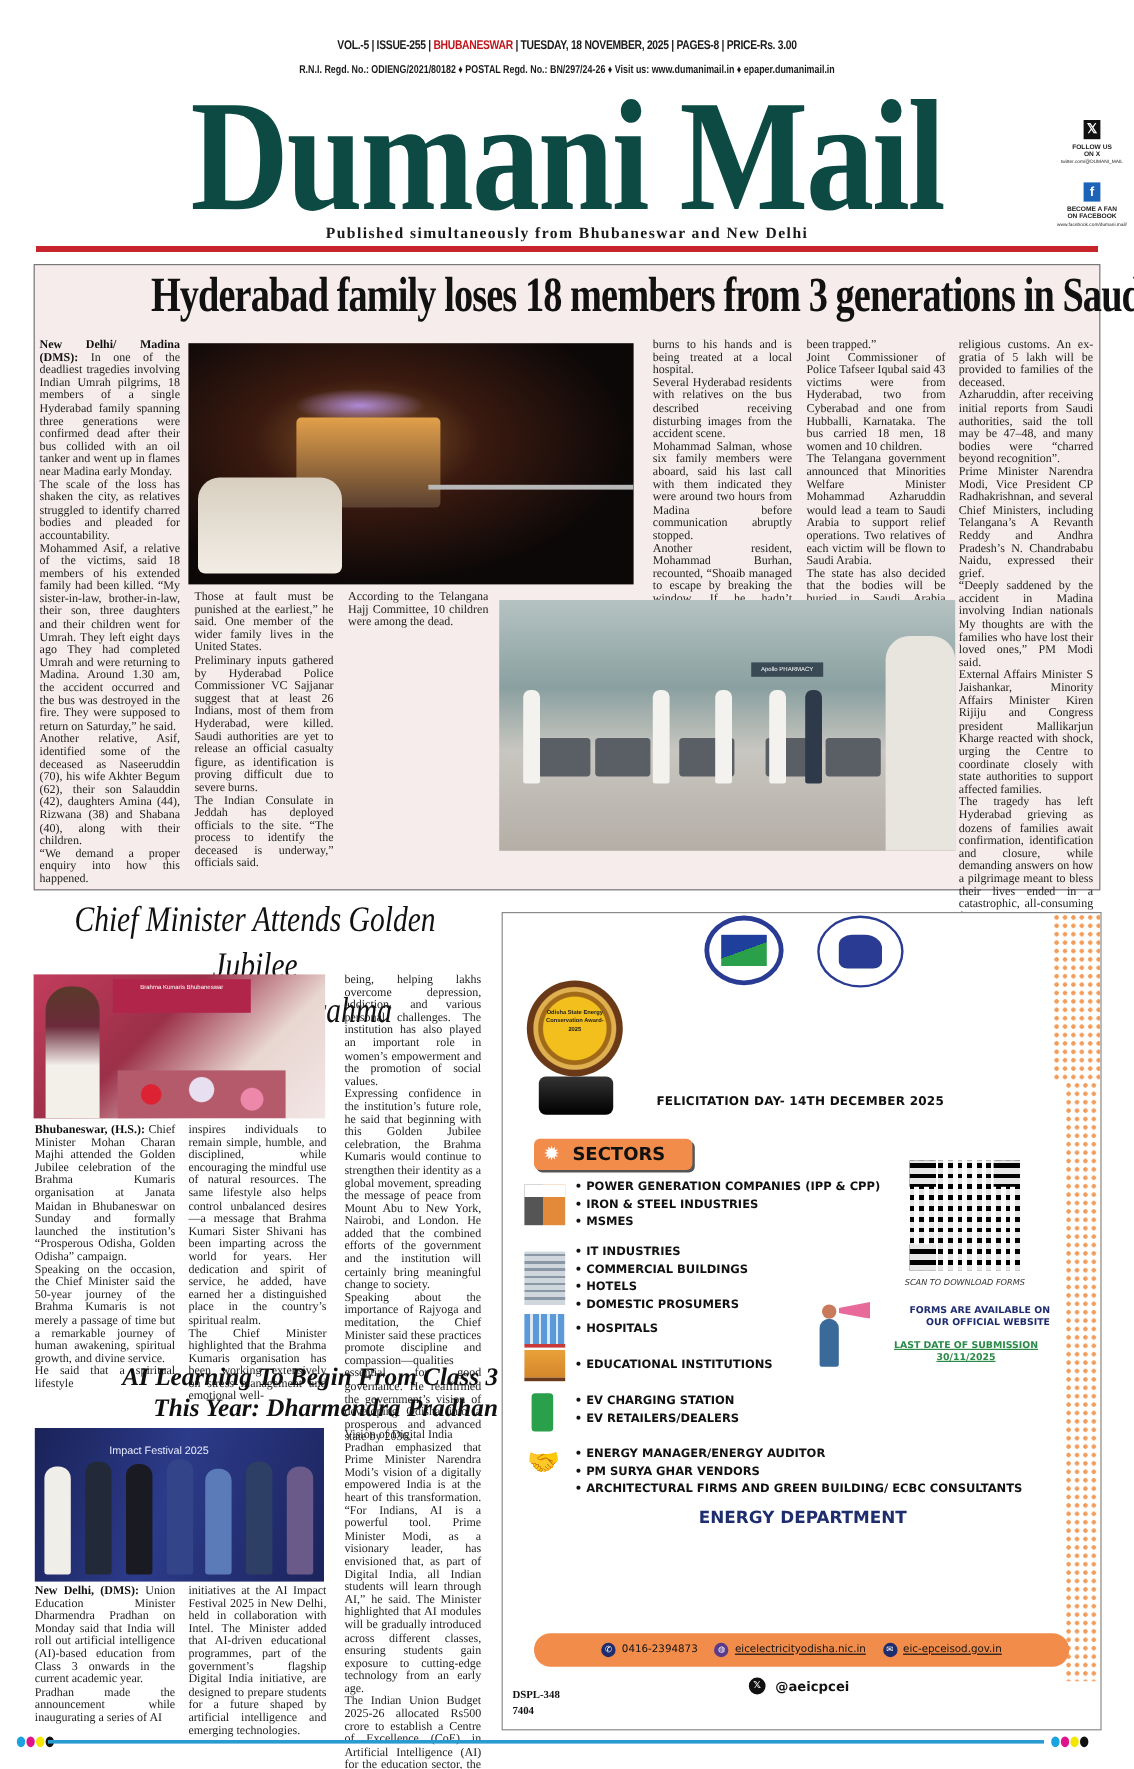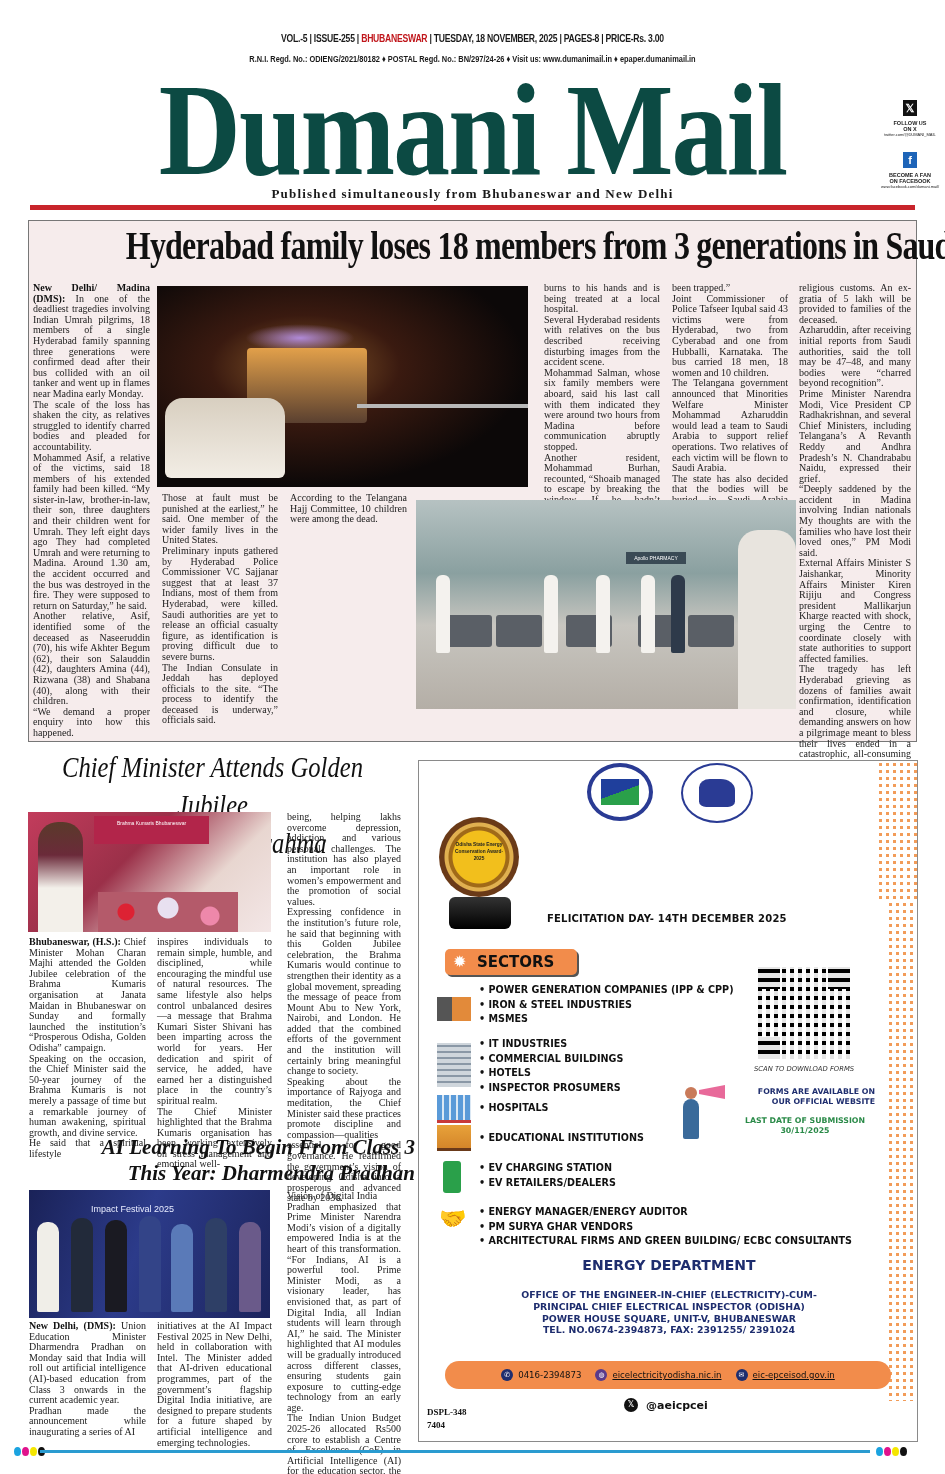--- a/index.html
+++ b/index.html
@@ -61,21 +61,21 @@
   .sector-group li::before { content: "• "; }
   .qr { position: absolute; left: 339px; top: 206px; width: 92px; height: 92px; background:
       linear-gradient(#000,#000) 0 0/22px 22px no-repeat,
       linear-gradient(#000,#000) 70px 0/22px 22px no-repeat,
       linear-gradient(#000,#000) 0 70px/22px 22px no-repeat,
       repeating-linear-gradient(90deg, #000 0 4px, #fff 4px 8px),
       #fff; }
   .qr::after { content: ""; position: absolute; inset: 0; background: repeating-linear-gradient(0deg, rgba(255,255,255,0.9) 0 5px, transparent 5px 9px); mix-blend-mode: normal; }
   .scan { position: absolute; left: 320px; top: 304px; width: 130px; text-align: center; font-family: "DejaVu Sans", sans-serif; font-style: italic; font-size: 6.8px; color: #333; }
   .forms { position: absolute; left: 316px; top: 326px; width: 140px; text-align: right; font-family: "DejaVu Sans", sans-serif; font-weight: bold; font-size: 7.8px; line-height: 9.6px; color: #1e2d6e; }
-  .lastdate { position: absolute; left: 316px; top: 355px; width: 140px; text-align: center; font-family: "DejaVu Sans", sans-serif; font-weight: bold; font-size: 7.8px; line-height: 9.6px; color: #2a8a48; }
+  .lastdate { position: absolute; left: 316px; top: 355px; width: 140px; text-align: center; font-family: "DejaVu Sans", sans-serif; font-weight: bold; font-size: 7.8px; line-height: 9.6px; color: #2a8a48; text-decoration: underline; }
   .megaphone { position: absolute; left: 256px; top: 320px; width: 56px; height: 60px; }
   .dept { position: absolute; left: 0; top: 496px; width: 500px; text-align: center; font-family: "DejaVu Sans", sans-serif; font-weight: bold; font-size: 14px; color: #1e2d6e; }
   .office { position: absolute; left: 0; top: 528px; width: 500px; text-align: center; font-family: "DejaVu Sans", sans-serif; font-weight: bold; font-size: 9.4px; line-height: 11.8px; color: #1e2d6e; }
   .contact-pill { position: absolute; left: 26px; top: 600px; width: 446px; height: 28px; background: #f28c4b; border-radius: 14px; display: flex; align-items: center; justify-content: center; gap: 14px; font-family: "DejaVu Sans", sans-serif; font-size: 8.6px; color: #111; }
   .contact-pill .item { display: flex; align-items: center; gap: 5px; }
   .contact-pill .u { text-decoration: underline; }
   .contact-pill .ci { width: 12px; height: 12px; border-radius: 50%; background: #1e2d6e; color: #fff; font-size: 7px; line-height: 12px; text-align: center; }
   .xhandle { position: absolute; left: 205px; top: 637px; display: flex; align-items: center; gap: 8px; font-family: "DejaVu Sans", sans-serif; font-weight: bold; font-size: 11px; color: #111; }
   .xhandle .xi { width: 14px; height: 14px; border-radius: 50%; background: #111; color: #fff; font-size: 8px; line-height: 14px; text-align: center; }
   .dspl { position: absolute; left: 8px; top: 645px; font-family: "Liberation Serif", serif; font-weight: bold; font-size: 9px; line-height: 13px; color: #111; }
@@ -120,21 +120,21 @@
 
 <div class="abs photo-fire">
   <div class="smoke"></div>
     <div class="bus"></div>
     <div class="rail"></div>
     <div class="car"></div>
 </div>
 
 <div class="abs col" style="left:162px;top:493px;width:116px;">
   <p>Those at fault must be punished at the earliest,” he said. One member of the wider family lives in the United States.</p>
-  <p>Preliminary inputs gathered by Hyderabad Police Commissioner VC Sajjanar suggest that at least 37 Indians, most of them from Hyderabad, were killed. Saudi authorities are yet to release an official casualty figure, as identification is proving difficult due to severe burns.</p>
+  <p>Preliminary inputs gathered by Hyderabad Police Commissioner VC Sajjanar suggest that at least 26 Indians, most of them from Hyderabad, were killed. Saudi authorities are yet to release an official casualty figure, as identification is proving difficult due to severe burns.</p>
   <p>The Indian Consulate in Jeddah has deployed officials to the site. “The process to identify the deceased is underway,” officials said.</p>
 </div>
 <div class="abs col" style="left:290px;top:493px;width:117px;">
   <p>According to the Telangana Hajj Committee, 10 children were among the dead.</p>
 </div>
 <div class="abs col" style="left:544px;top:283px;width:116px;">
   <p>burns to his hands and is being treated at a local hospital.</p>
   <p>Several Hyderabad residents with relatives on the bus described receiving disturbing images from the accident scene.</p>
   <p>Mohammad Salman, whose six family members were aboard, said his last call with them indicated they were around two hours from Madina before communication abruptly stopped.</p>
   <p>Another resident, Mohammad Burhan, recounted, “Shoaib managed to escape by breaking the window. If he hadn’t jumped, he too would have</p>
@@ -252,21 +252,21 @@
       <li>IRON &amp; STEEL INDUSTRIES</li>
       <li>MSMES</li>
     </ul>
   </div>
   <div class="sector-group" style="top:276px;">
     <div class="ic" style="top:6px;height:44px;background:repeating-linear-gradient(0deg,#cfd6dc 0 4px,#8a98a6 4px 6px);"></div>
     <ul>
       <li>IT INDUSTRIES</li>
       <li>COMMERCIAL BUILDINGS</li>
       <li>HOTELS</li>
-      <li>INSPECTOR PROSUMERS</li>
+      <li>DOMESTIC PROSUMERS</li>
     </ul>
   </div>
   <div class="sector-group" style="top:340px;">
     <div class="ic" style="top:-6px;height:28px;background:repeating-linear-gradient(90deg,#5a9ad8 0 5px,#dbe8f4 5px 7px);border-bottom:3px solid #c83a3a;"></div>
     <ul>
         <li>HOSPITALS</li>
       </ul>
   </div>
   <div class="sector-group" style="top:370px;">
     <div class="ic" style="top:-6px;height:26px;background:linear-gradient(#e8a23a,#d4862a);border-bottom:3px solid #6a3a1a;"></div>
@@ -302,26 +302,20 @@
   <div class="forms">
     <div>FORMS ARE AVAILABLE ON</div>
     <div>OUR OFFICIAL WEBSITE</div>
   </div>
   <div class="lastdate">
     <div>LAST DATE OF SUBMISSION</div>
     <div>30/11/2025</div>
   </div>
 
   <div class="dept">ENERGY DEPARTMENT</div>
-  <div class="office">
-    <div>OFFICE OF THE ENGINEER-IN-CHIEF (ELECTRICITY)-CUM-</div>
-    <div>PRINCIPAL CHIEF ELECTRICAL INSPECTOR (ODISHA)</div>
-    <div>POWER HOUSE SQUARE, UNIT-V, BHUBANESWAR</div>
-    <div>TEL. NO.0674-2394873, FAX: 2391255/ 2391024</div>
-  </div>
 
   <div class="contact-pill">
     <span class="item">
         <span class="ci">✆</span>
         <span>0416-2394873</span>
       </span>
     <span class="item">
         <span class="ci" style="background:#5a3a8a;">◍</span>
         <span class="u">eicelectricityodisha.nic.in</span>
       </span>

